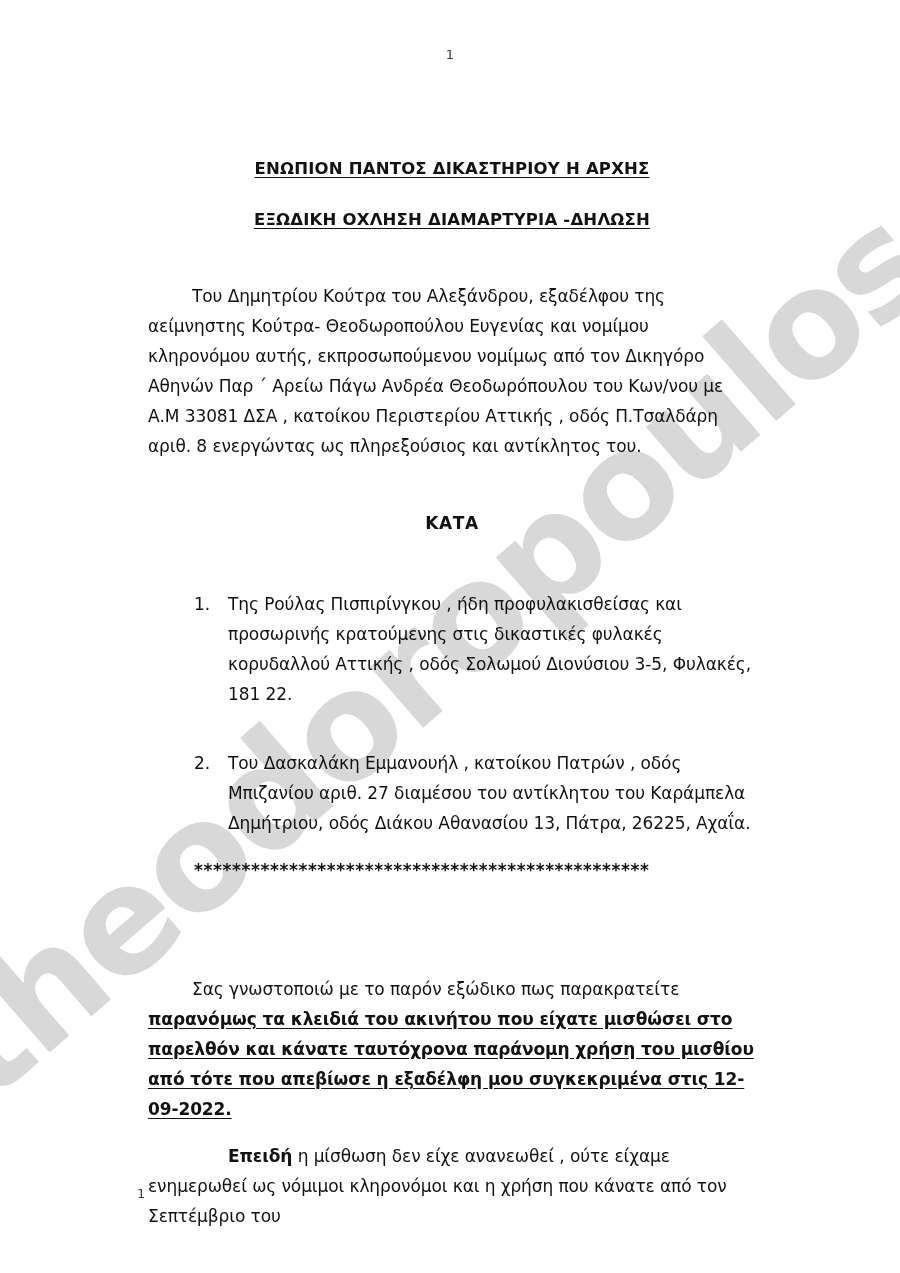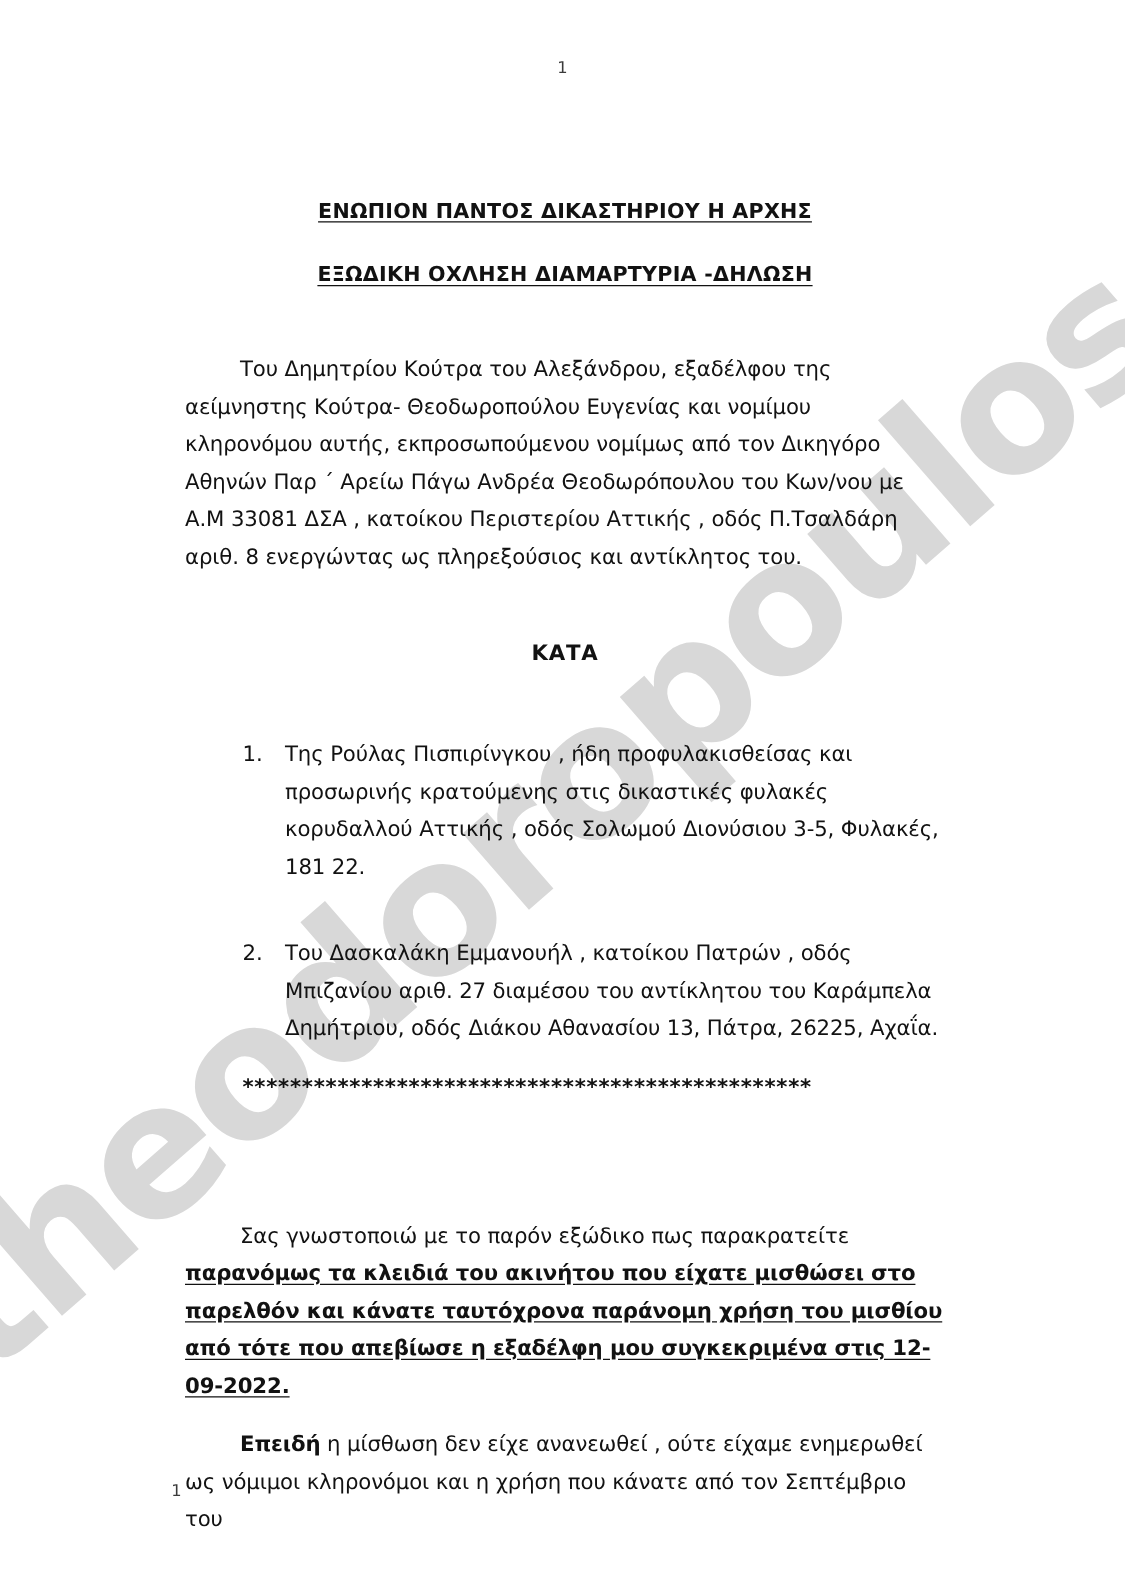--- a/index.html
+++ b/index.html
@@ -137,21 +137,21 @@
 
   .para-notice { margin-top: 92px; }
 
   .bold-underline {
     font-weight: 700;
     text-decoration: underline;
     text-underline-offset: 3px;
   }
 
   .para-epeidi { margin-top: 14px; }
-  .para-epeidi .lead { font-weight: 700; }
+  .para-epeidi .lead { font-weight: 700; margin-left: 36px; }
 </style>
 </head>
 <body>
 
 <div class="page">
 
   <div class="watermark">atheodoropoulos.gr</div>
 
   <div class="content">
 

